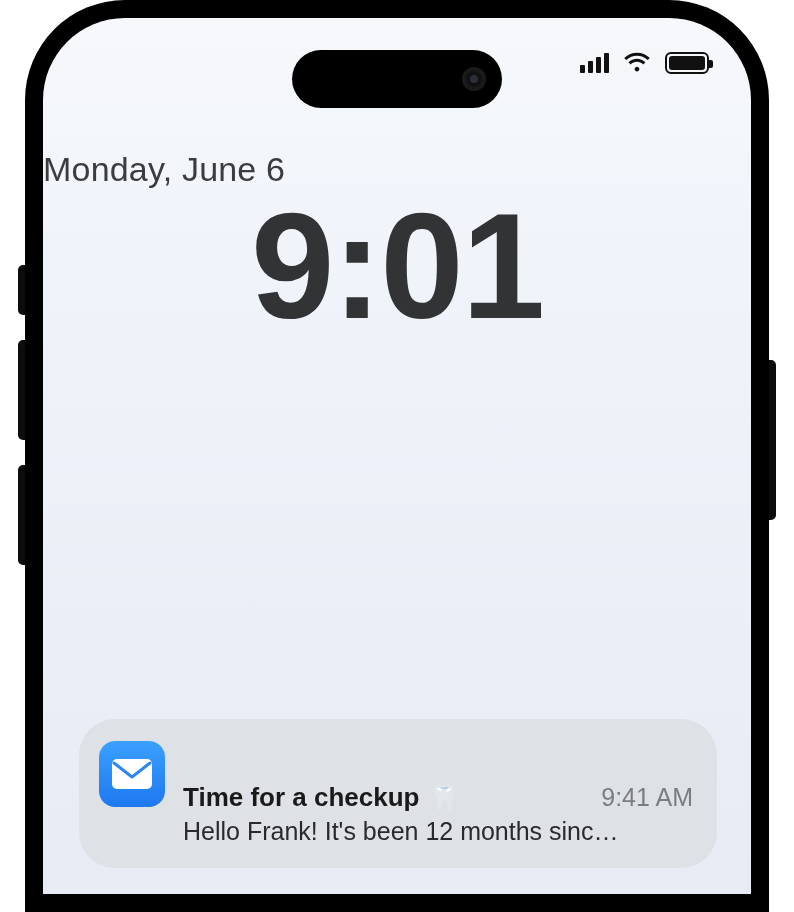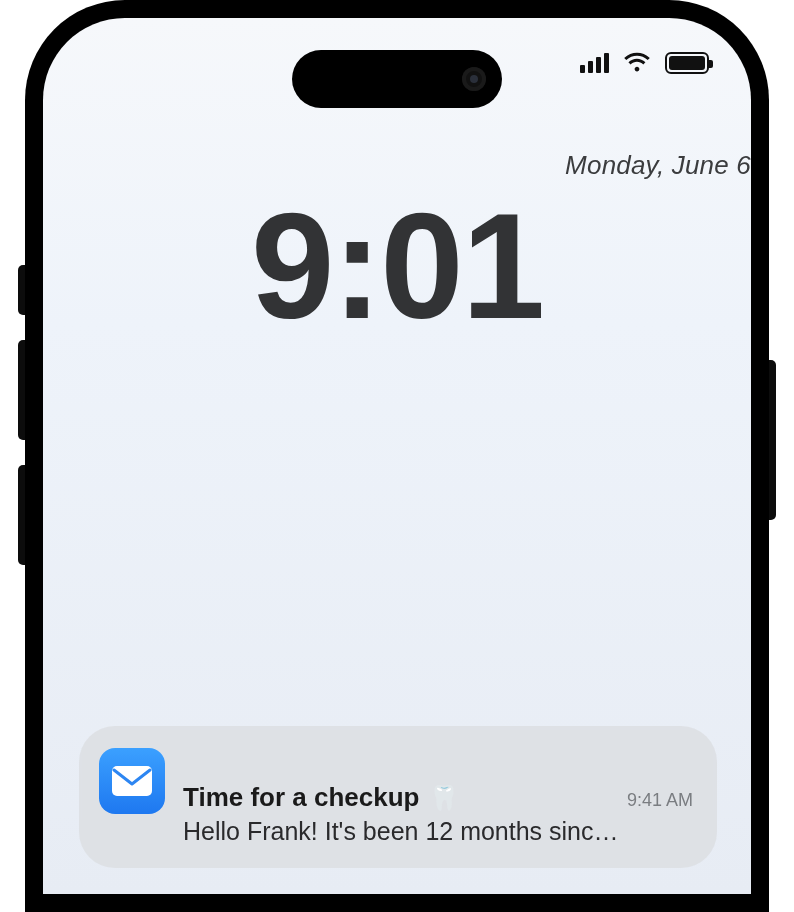--- a/index.html
+++ b/index.html
@@ -72,26 +72,25 @@
   .signal i:nth-child(4){height:20px;}
   .wifi svg { display:block; }
   .battery { position:relative; width:44px; height:22px; border:2px solid #111; border-radius:6px; }
   .battery::after{ content:""; position:absolute; right:-6px; top:6px; width:4px; height:8px; background:#111; border-radius:0 2px 2px 0;}
   .battery .fill{ position:absolute; left:2px; top:2px; bottom:2px; right:2px; background:#111; border-radius:3px;}
 
   
   .date {
     position: absolute;
     top: 132px; left: 0; right: 0;
-    text-align: right;
-    font-size: 26px;
+    text-align: left;
+    font-size: 34px;
     font-weight: 500;
     color: #3b3c3e;
     letter-spacing: 0.2px;
-    font-style: italic;
   }
   .time {
     position: absolute;
     top: 170px; left: 0; right: 0;
     text-align: center;
     font-size: 150px;
     line-height: 1.05;
     font-weight: 700;
     color: #323335;
     letter-spacing: -2px;
@@ -123,21 +122,21 @@
   .notif .title {
     font-size: 26px;
     font-weight: 700;
     color: #1a1a1a;
     flex: 0 1 auto;
     white-space: nowrap;
   }
   .notif .emoji { font-size: 24px; line-height: 1; }
   .notif .ts {
     margin-left: auto;
-    font-size: 18px;
+    font-size: 25px;
     color: #7a7d81;
     font-weight: 400;
     white-space: nowrap;
     margin-top: 44px;
   }
   .notif .preview {
     margin-top: 4px;
     font-size: 25px;
     color: #2a2a2c;
     font-weight: 400;

